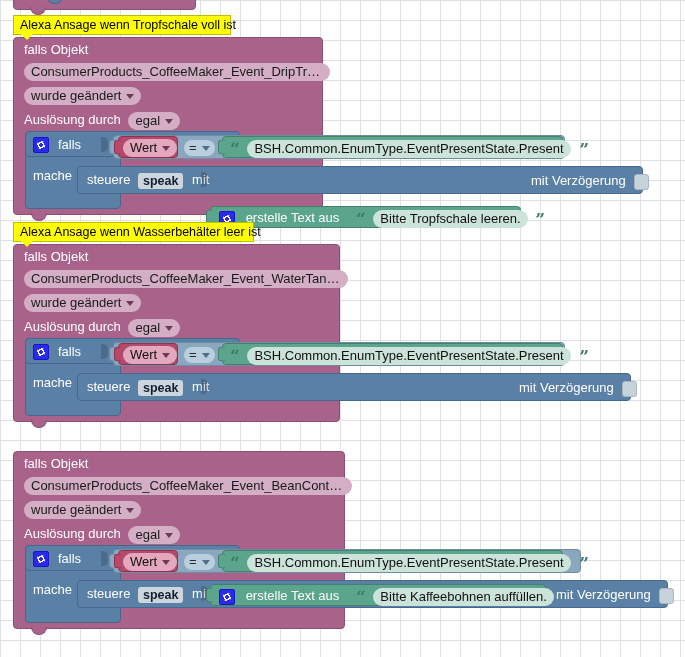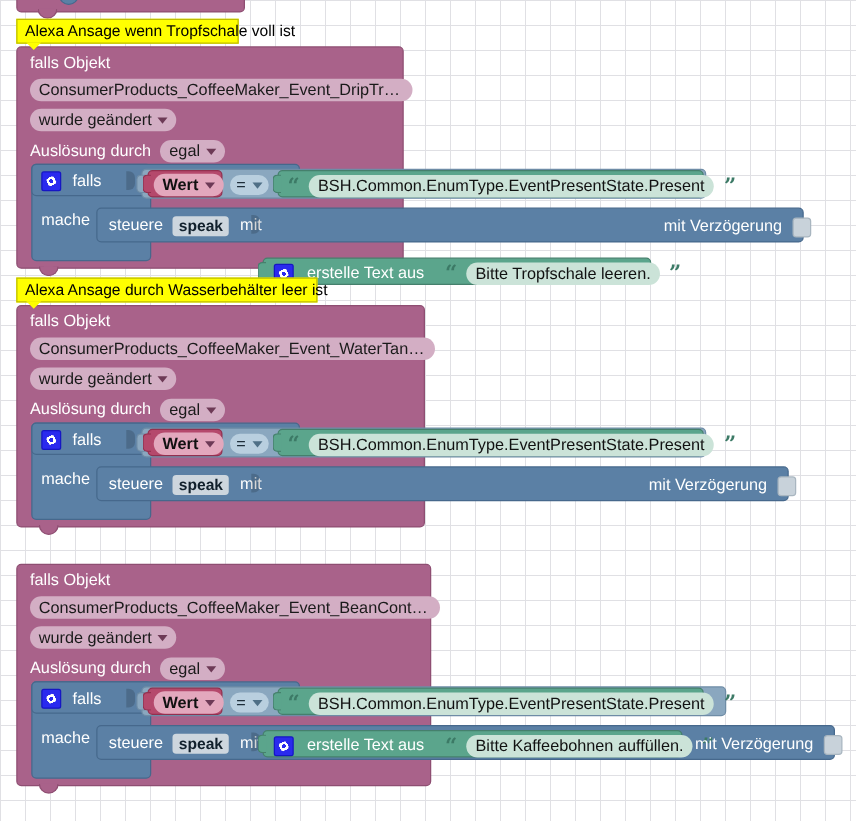--- a/index.html
+++ b/index.html
@@ -140,21 +140,20 @@
   .v-blue { background:#5b80a5; border:1px solid #46688c; }
 
   .field-rose{
     display:inline-block;
     background:#e3a8bd;
     color:#111;
     border-radius:9px;
     padding:1px 7px;
     font-size:13px;line-height:16px;
     vertical-align:middle;
-    font-weight:bold;
   }
   .field-cmp{
     display:inline-block;
     background:#b9cfdf;
     color:#1d2d3a;
     border-radius:9px;
     padding:0px 5px;
     font-size:13px;line-height:16px;
     vertical-align:middle;
   }
@@ -221,21 +220,21 @@
 </head>
 <body>
 
 <div class="canvas">
 
   <div class="stub" style="left:13px;top:-12px;width:181px;height:20px;background:#a9628a;border:1px solid #8e4e72;border-radius:4px;"></div>
 
   <div class="stub" style="left:47px;top:-4px;width:16px;height:8px;background:#5b80a5;border:1px solid #46688c;border-top:none;border-radius:0 0 8px 8px;box-sizing:border-box;"></div>
   <div class="stub" style="left:30px;top:7px;width:16px;height:8px;background:#a9628a;border:1px solid #8e4e72;border-top:none;border-radius:0 0 8px 8px;box-sizing:border-box;"></div>
 
-  <div class="comment" style="left:13px;top:15px;width:178px;height:20px;">
+  <div class="comment" style="left:13px;top:15px;width:218px;height:20px;">
     <span>Alexa Ansage wenn Tropfschale voll ist</span>
   </div>
 
   <div class="evt" style="left:13px;top:37px;width:310px;height:178px;">
     <div class="evt-row">
       <span>falls Objekt</span>
     </div>
     <div class="evt-row" style="padding-top:6px;">
       <span class="field-light" style="max-width:292px;">ConsumerProducts_CoffeeMaker_Event_DripTrayFull</span>
     </div>
@@ -287,21 +286,21 @@
     <span class="quote" style="margin-left:13px;">“</span>
     <span class="field-green txt" style="margin-left:4px;">Bitte Tropfschale leeren.</span>
     <span class="quote" style="margin-left:4px;">”</span>
   </div>
   <div class="ctrl-label" style="left:531px;top:173px;">
     <span>mit Verzögerung</span>
     <span class="checkbox"></span>
   </div>
 
   <div class="comment" style="left:13px;top:222px;width:241px;height:20px;">
-    <span>Alexa Ansage durch Wasserbehälter leer ist</span>
+    <span>Alexa Ansage wenn Wasserbehälter leer ist</span>
   </div>
 
   <div class="evt" style="left:13px;top:244px;width:327px;height:178px;">
     <div class="evt-row">
       <span>falls Objekt</span>
     </div>
     <div class="evt-row" style="padding-top:6px;">
       <span class="field-light" style="max-width:310px;">ConsumerProducts_CoffeeMaker_Event_WaterTankEmpty</span>
     </div>
     <div class="evt-row" style="padding-top:6px;">

